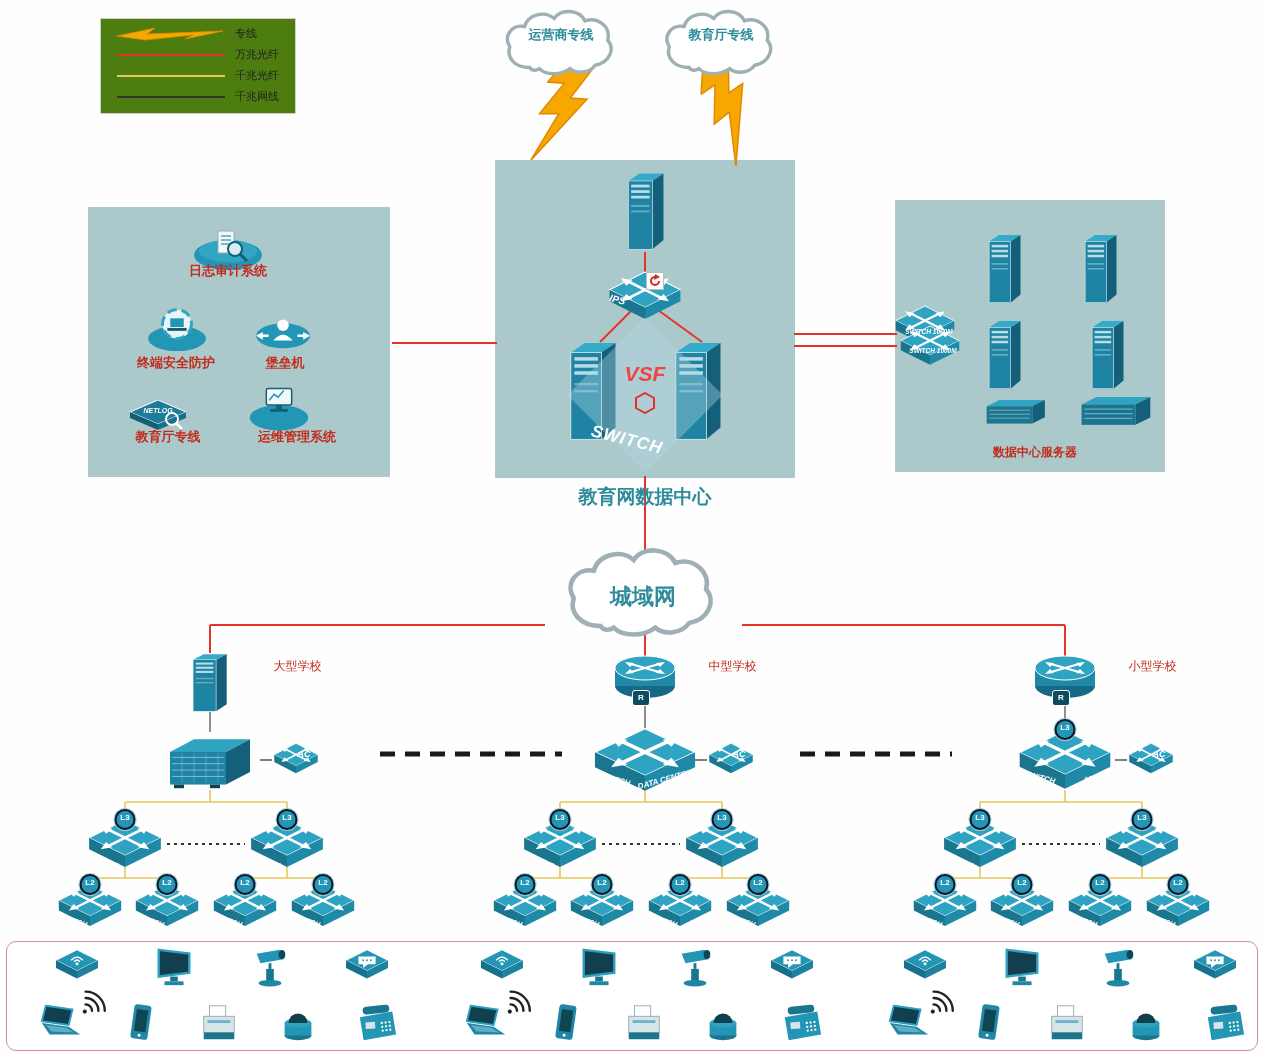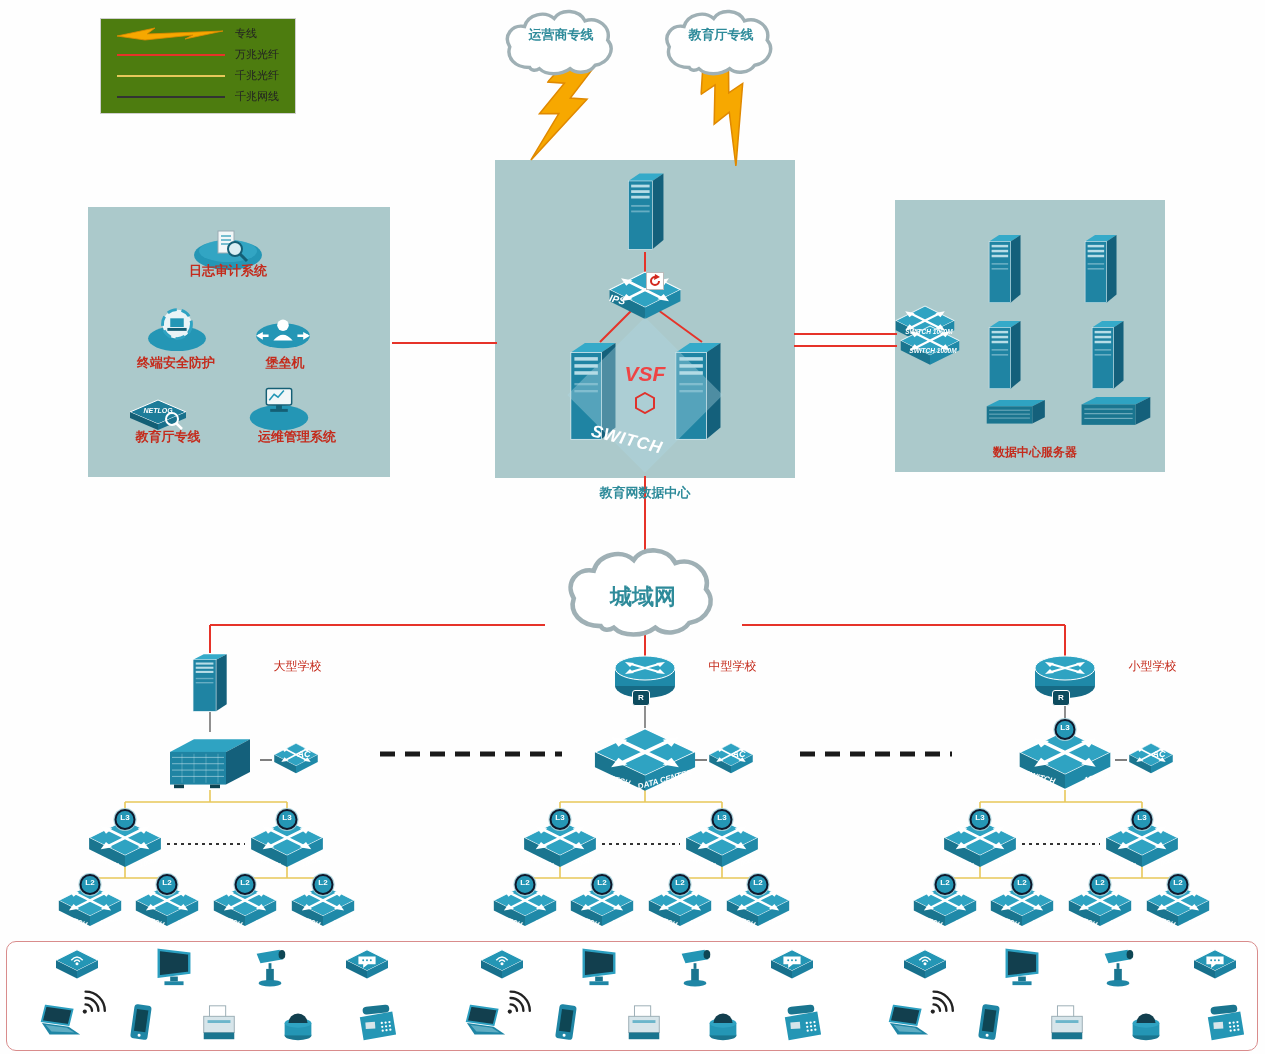--- a/index.html
+++ b/index.html
@@ -318,21 +318,21 @@
     <polygon points="11,1 20,6 20,16 11,21 2,16 2,6" fill="none" stroke="#E0312B" stroke-width="2"></polygon>
   </svg>
   <div class="lbl" id="switch-watermark">SWITCH</div>
   <div class="lbl" id="ips-label">IPS</div>
   <div id="ips-badge">
     <svg viewBox="0 0 16 16" style="width:100%;height:100%;display:block;">
       <path d="M12 8 a4 4 0 1 1 -4 -4" stroke="#D2281E" fill="none" stroke-width="2"></path>
       <polygon points="8,1 13,4 7,7" fill="#D2281E"></polygon>
     </svg>
   </div>
-  <div class="lbl teal-lbl" style="left:545px;top:484px;width:200px;font-size:13px;font-family:'Liberation Serif',serif;text-align:center;">教育网数据中心</div>
+  <div class="lbl teal-lbl" style="left:545px;top:484px;width:200px;font-size:19px;font-family:'Liberation Serif',serif;text-align:center;">教育网数据中心</div>
 
   <div class="stack-lbl" style="left:897px;top:328px;">SWITCH 1000M</div>
   <div class="stack-lbl" style="left:901px;top:347px;">SWITCH 1000M</div>
   <div class="lbl red-lbl" style="left:960px;top:444px;width:150px;font-size:12px;">数据中心服务器</div>
 
   <div class="sec-icon" style="left:188px;top:222px;width:80px;height:52px;">
     <svg viewBox="0 0 80 52">
       <ellipse cx="40" cy="33" rx="34" ry="15" fill="#2496B5"></ellipse>
       <ellipse cx="40" cy="29" rx="29" ry="11" fill="#3BAECB" opacity="0.65"></ellipse>
       <rect x="30" y="9" width="16" height="22" fill="#F2F7F8" stroke="#9AACB4"></rect>

